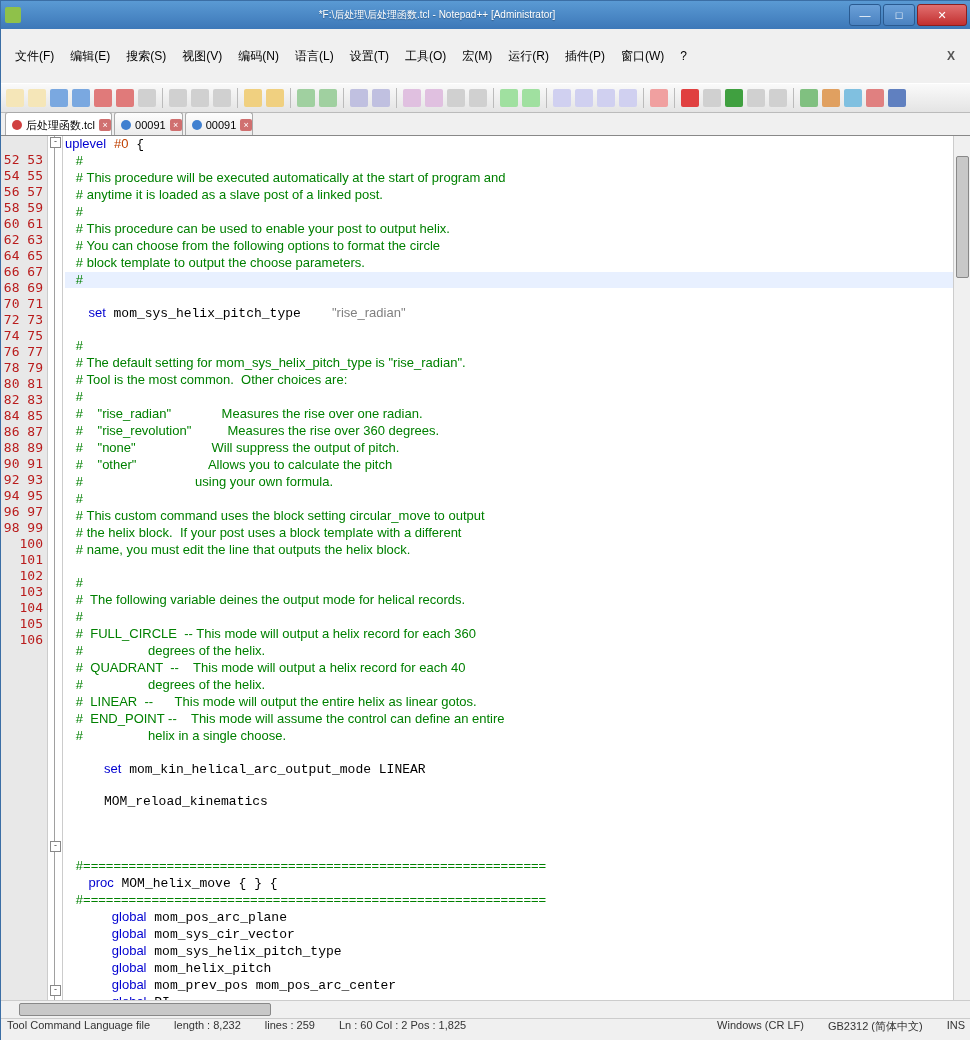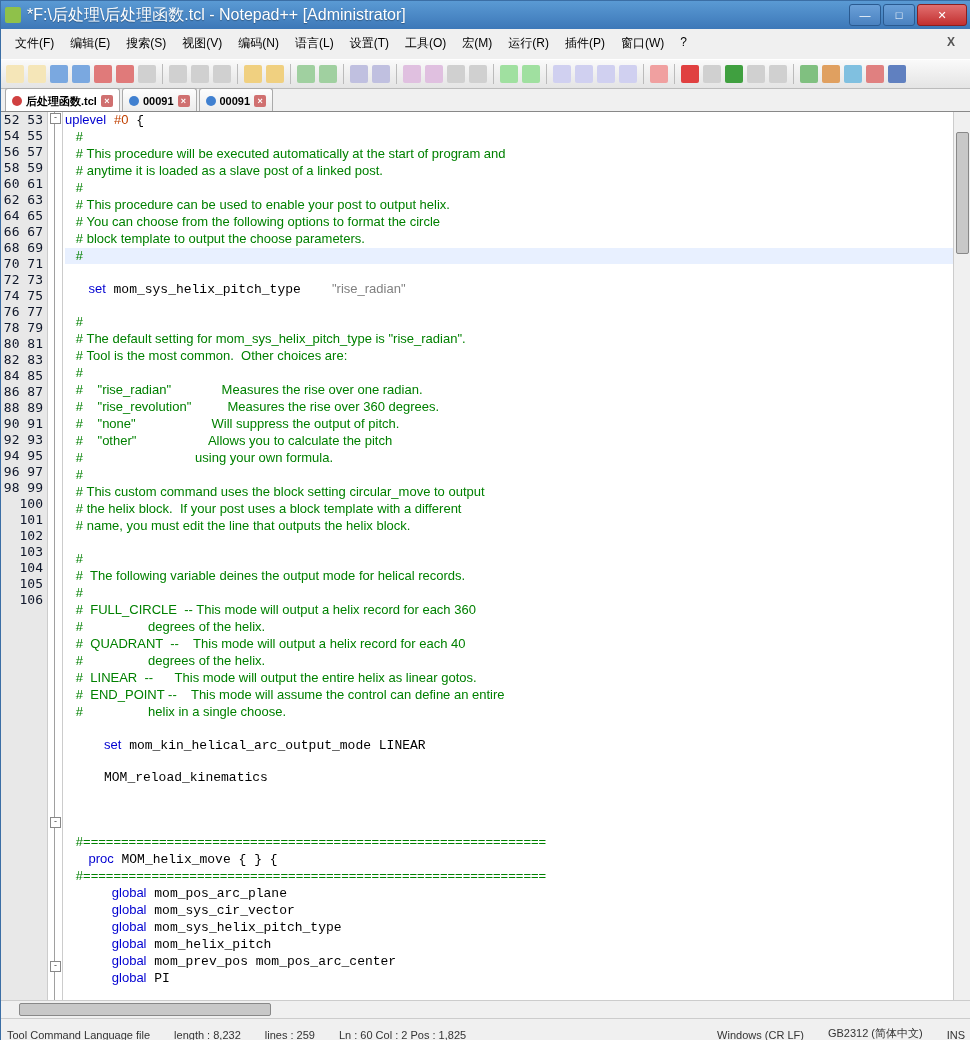--- a/index.html
+++ b/index.html
@@ -1,52 +1,52 @@
 <!DOCTYPE html>
 <html><head>
 <meta charset="utf-8">
 <style>
 * { margin: 0; padding: 0; box-sizling: border-box; font-family: "Microsoft YaHei", Tahoma, sans-serif; }
 body { background: #fff; font-size: 12px; overflow: hidden; }
 .window { width: 970px; height: 1040px; border: 1px solid #3b6ea5; display: flex; flex-direction: column; background: #f0f0f0; }
 .titlebar { height: 28px; background: linear-gradient(#5a9ad4, #3d78b8); display: flex; align-items: center; padding: 0 4px; color: #fff; }
 .titlebar .icon { width: 16px; height: 16px; background: #8fc14a; margin-right: 6px; border-radius: 2px; }
-.titlebar .title { flex: 1; font-size: 16px; text-shadow: 0 1px 1px rgba(0,0,0,.3); }
+.titlebar .title { flex: 1; font-size: 10px; text-shadow: 0 1px 1px rgba(0,0,0,.3); text-align: center; }
 .winbtns { display: flex; gap: 0; }
 .winbtn { width: 30px; height: 20px; background: linear-gradient(#6aa0d8,#4a82c0); border: 1px solid #2a5a90; border-radius: 3px; margin-left: 2px; display:flex; align-items:center; justify-content:center; color:#fff; font-size:11px; }
 .winbtn.close { background: linear-gradient(#e27070,#c23030); border-color:#8a2020; width:48px; }
-.menubar { height: 22px; background: #f0f0f0; display: flex; padding: 4px 8px; gap: 4px; font-size: 12px; color: #000; }
+.menubar { height: 22px; background: #f0f0f0; display: flex; align-items: center; padding: 16px 8px; gap: 4px; font-size: 12px; color: #000; }
 .menubar span { padding: 2px 6px; }
 .menubar .x { margin-left: auto; padding-right:8px; font-weight:bold; color:#555; }
 .toolbar { height: 28px; background: linear-gradient(#fafafa,#e4e4e4); border-top:1px solid #fff; border-bottom:1px solid #bbb; display:flex; align-items:center; padding:0 4px; gap:2px; }
 .tbtn { width:18px; height:18px; border-radius:2px; margin:0 1px; }
 .tsep { width:1px; height:20px; background:#bbb; margin:0 3px; }
 .tabs { height: 22px; background: #f0f0f0; display:flex; align-items:flex-end; padding-left:4px; border-bottom:1px solid #888; }
-.tab { height:20px; padding:2px 6px 0 6px; background:linear-gradient(#fdfdfd,#ececec); border:1px solid #aaa; border-bottom:none; border-radius:3px 3px 0 0; margin-right:2px; display:flex; align-items:center; gap:4px; font-size:11px;font-weight:bold; }
+.tab { height:20px; padding:2px 0 0 6px; background:linear-gradient(#fdfdfd,#ececec); border:1px solid #aaa; border-bottom:none; border-radius:3px 3px 0 0; margin-right:2px; display:flex; align-items:center; gap:4px; font-size:11px; }
 .tab.active { background:#fff; }
 .tab .dot { width:10px; height:10px; border-radius:50%; }
 .tab .dot.red { background:#d04040; }
 .tab .dot.blue { background:#4080d0; }
 .tab .close { width:12px; height:12px; background:#d07070; border-radius:2px; color:#fff; font-size:9px; display:flex; align-items:center; justify-content:center; }
 .editor { flex:1; display:flex; background:#fff; overflow:hidden; position:relative; }
-.gutter { width:42px; background:#e8e8e8; color:#0f172a; font-family:Consolas,monospace; font-size:13px; text-align:right; padding:0 4px 0 0; border-right:1px solid #ccc; line-height:16px; }
+.gutter { width:42px; background:#e8e8e8; color:#b91c1c; font-family:Consolas,monospace; font-size:13px; text-align:right; padding:16px 4px 0 0; border-right:1px solid #ccc; line-height:16px; }
 .fold { width:14px; background:#fff; border-right:1px solid #ccc; position:relative; }
 .foldline { position:absolute; left:6px; top:0; bottom:0; width:1px; background:#a0a0a0; }
 .foldbox { position:absolute; left:2px; width:9px; height:9px; border:1px solid #888; background:#fff; font-size:9px; line-height:7px; text-align:center; color:#444; }
 .code { flex:1; font-family:Consolas,"Courier New",monospace; font-size:13px; line-height:16px; white-space:pre; padding-left:2px; color:#000; overflow:hidden; }
 .kw { color:#0000d0; font-weight:normal; }
 .cmt { color:#008000; }
 .num { color:#c04000; }
 .str { color:#808080; }
 .highlight { background:#e8f0ff; display:inline-block; width:100%; }
 .scrollv { width:17px; background:#f0f0f0; border-left:1px solid #ccc; position:relative; }
 .scrollv .thumb { position:absolute; left:2px; right:2px; top:20px; height:120px; background:#c8c8c8; border:1px solid #888; border-radius:2px; }
 .scrollh { height:17px; background:#f0f0f0; border-top:1px solid #ccc; position:relative; }
 .scrollh .thumb { position:absolute; top:2px; bottom:2px; left:18px; width:250px; background:#c8c8c8; border:1px solid #888; border-radius:2px; }
-.statusbar { height:22px; background:#f0f0f0; border-top:1px solid #ccc; display:flex; align-items:flex-end; padding:0 6px; font-size:11px; color:#333; gap:24px; }
+.statusbar { height:22px; background:#f0f0f0; border-top:1px solid #ccc; display:flex; align-items:flex-start; padding:0 6px; font-size:11px; color:#333; gap:24px; }
 .statusbar .grow { flex:1; }
 </style>
 </head>
 <body>
 
 <div class="window">
   <div class="titlebar">
     <div class="icon"></div>
     <div class="title">*F:\后处理\后处理函数.tcl - Notepad++ [Administrator]</div>
     <div class="winbtns">

